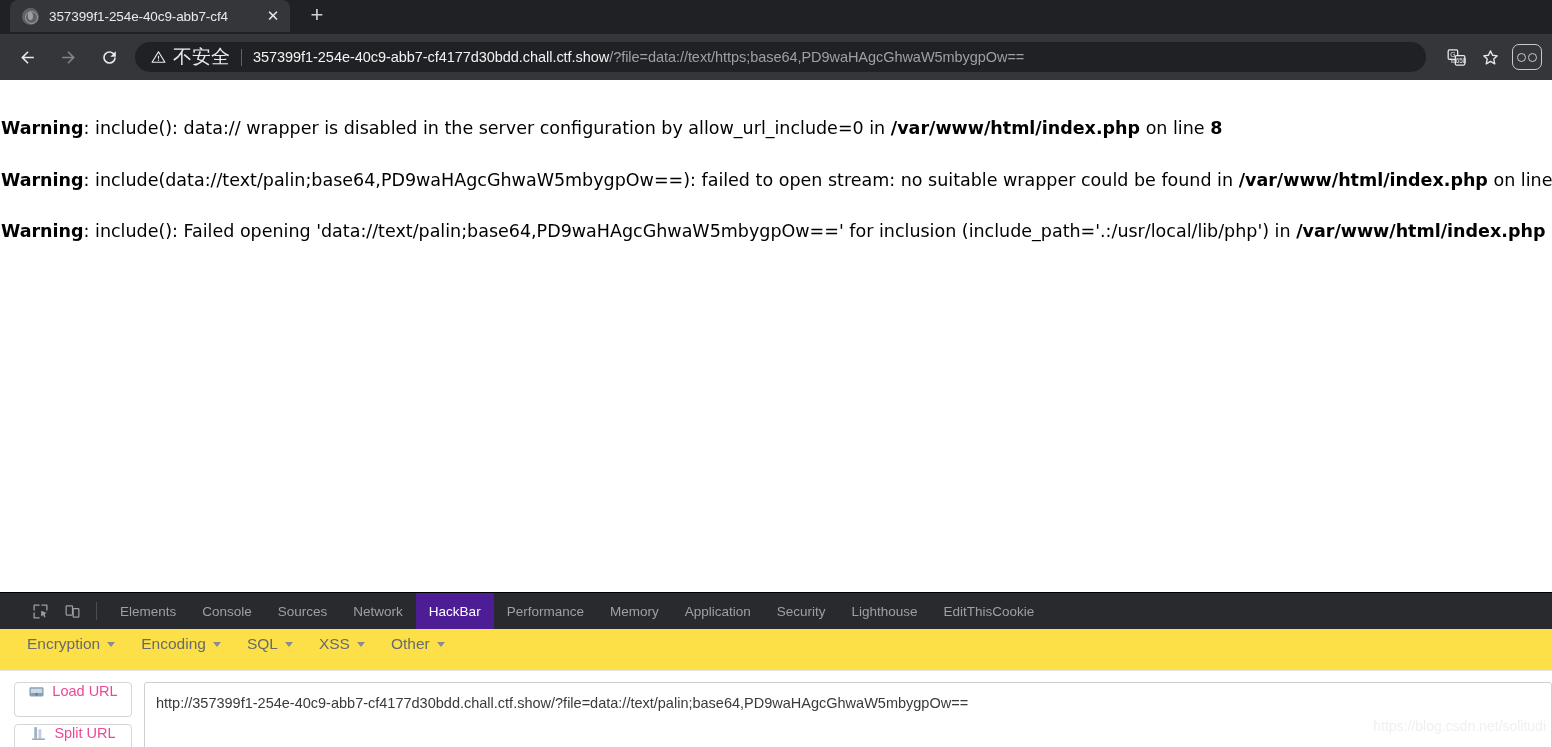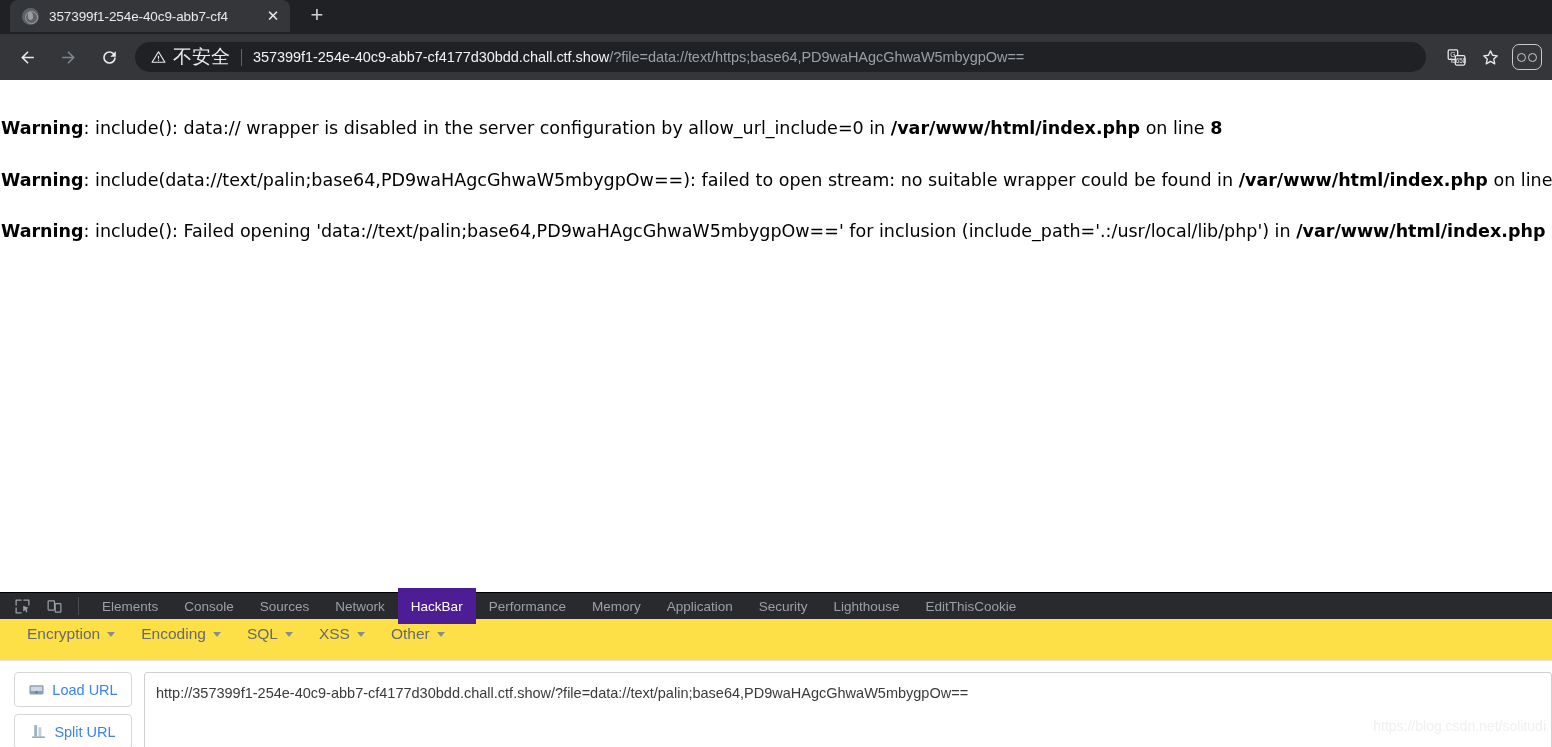--- a/index.html
+++ b/index.html
@@ -190,25 +190,25 @@
   
   .devtools {
     position: absolute;
     left: 0; top: 592px;
     width: 1552px;
     height: 155px;
     background: #ffffff;
     border-top: 1px solid #000;
   }
   .dt-tabbar {
-    height: 26px;
+    height: 36px;
     background: #292a2d;
     display: flex;
     align-items: center;
-    padding-left: 6px;
+    padding-left: 24px;
   }
   .dt-tool-icon {
     width: 26px; height: 26px;
     display: flex; align-items: center; justify-content: center;
     margin: 0 3px;
     flex: 0 0 auto;
   }
   .dt-divider {
     width: 1px; height: 18px;
     background: #4b4d50;
@@ -266,24 +266,24 @@
     gap: 7px;
     flex: 0 0 auto;
     width: 118px;
   }
   .hb-btn {
     height: 35px;
     border: 1px solid #d6d6d6;
     border-radius: 4px;
     background: #ffffff;
     display: flex;
-    align-items: center;
+    align-items: flex-start;
     justify-content: center;
     gap: 7px;
-    color: #3b82f6;
+    color: #ec4899;
     font-size: 14.5px;
     white-space: nowrap;
   }
   .hb-btn-ico { width: 17px; height: 17px; flex: 0 0 auto; }
   .hb-textarea {
     flex: 1 1 auto;
     border: 1px solid #cfcfcf;
     border-radius: 3px;
     background: #fff;
     height: 90px;

